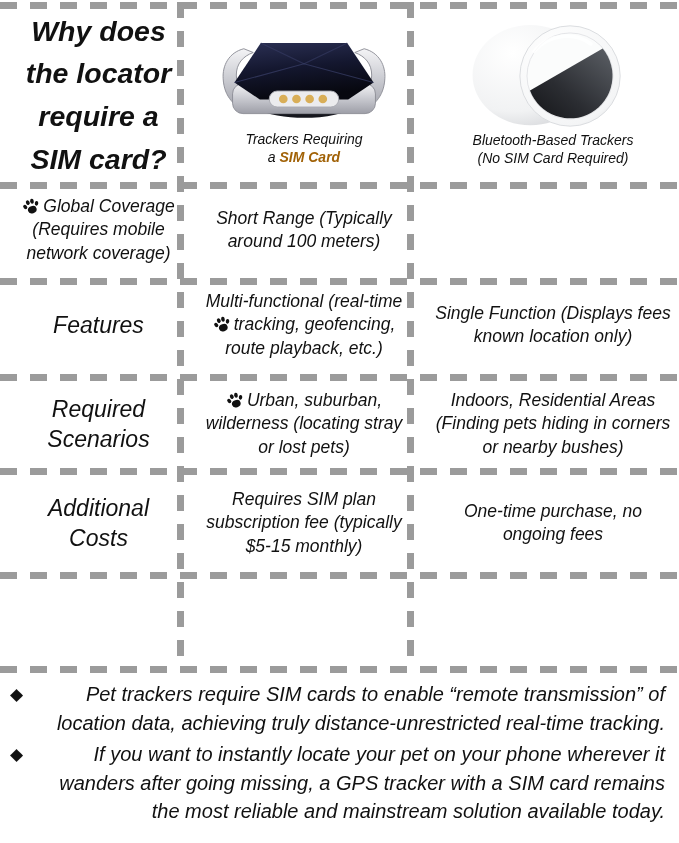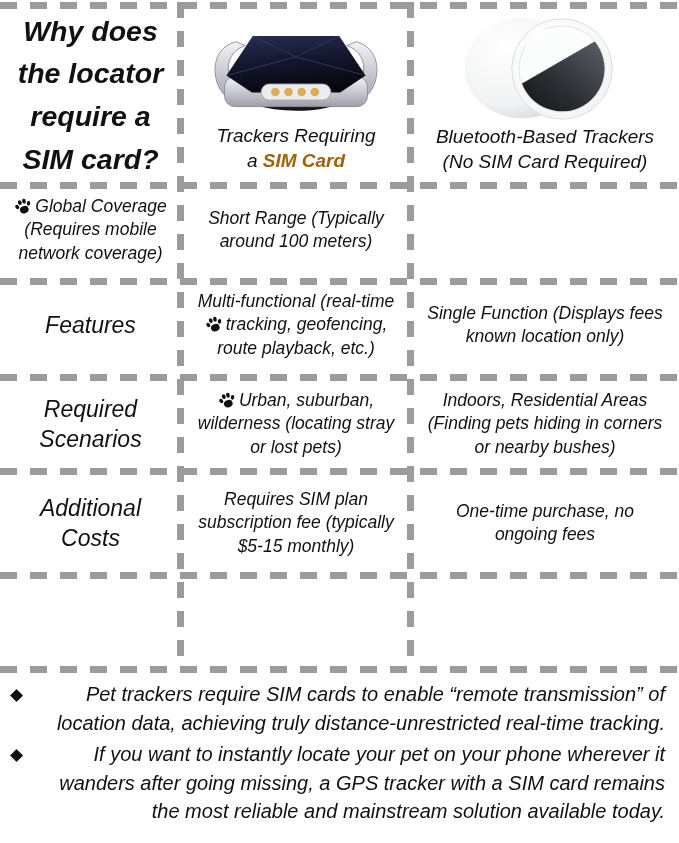--- a/index.html
+++ b/index.html
@@ -14,38 +14,38 @@
   
   .hline {
     position:absolute; left:0; width:679px; height:7px; z-index:5;
     background:repeating-linear-gradient(90deg,#9b9b9b 0 17px, transparent 17px 30px);
   }
   .vline {
     position:absolute; top:2px; height:667px; width:7px; z-index:5;
     background:repeating-linear-gradient(180deg,#9b9b9b 0 16px, transparent 16px 29px);
   }
 
-  .grid { position:absolute; top:8px; left:0; width:557px; }
+  .grid { position:absolute; top:8px; left:8px; width:557px; }
   .row { display:grid; grid-template-columns:181px 230px 268px; }
   .row-header { height:174px; }
   .row-1 { height:96px; } .row-2 { height:96px; } .row-3 { height:94px; }
   .row-4 { height:104px; } .row-5 { height:94px; }
 
   .cell {
     display:flex; flex-direction:column; align-items:center; justify-content:center;
     text-align:center; font-style:italic; padding:0 8px;
   }
   .q-cell { font-size:28.5px; font-weight:700; line-height:1.5; padding:0 10px; }
   .label-cell { font-size:23px; line-height:1.32; }
   .body-cell { font-size:17.5px; line-height:1.34; }
   .col-sim.body-cell { padding:0 8px;align-items:flex-end; }
   .col-bt.body-cell { padding:0 14px; }
 
   .hdr-img { display:block; }
-  .caption { font-size:19px; line-height:1.28; font-style:italic; margin-top:3px; }
+  .caption { font-size:14px; line-height:1.28; font-style:italic; margin-top:3px; }
   .green { color:#a16207; font-weight:700; }
 
   .paw {
     display:inline-block; width:19px; height:19px;
     vertical-align:-4px; margin:0 2px 0 0;
   }
 
   .notes { padding:8px 14px 0 10px; }
   .note { display:flex; margin-bottom:3px; }
   .note-bullet { font-style:normal; font-size:17px; width:30px; flex:0 0 30px; padding-top:4px; }

